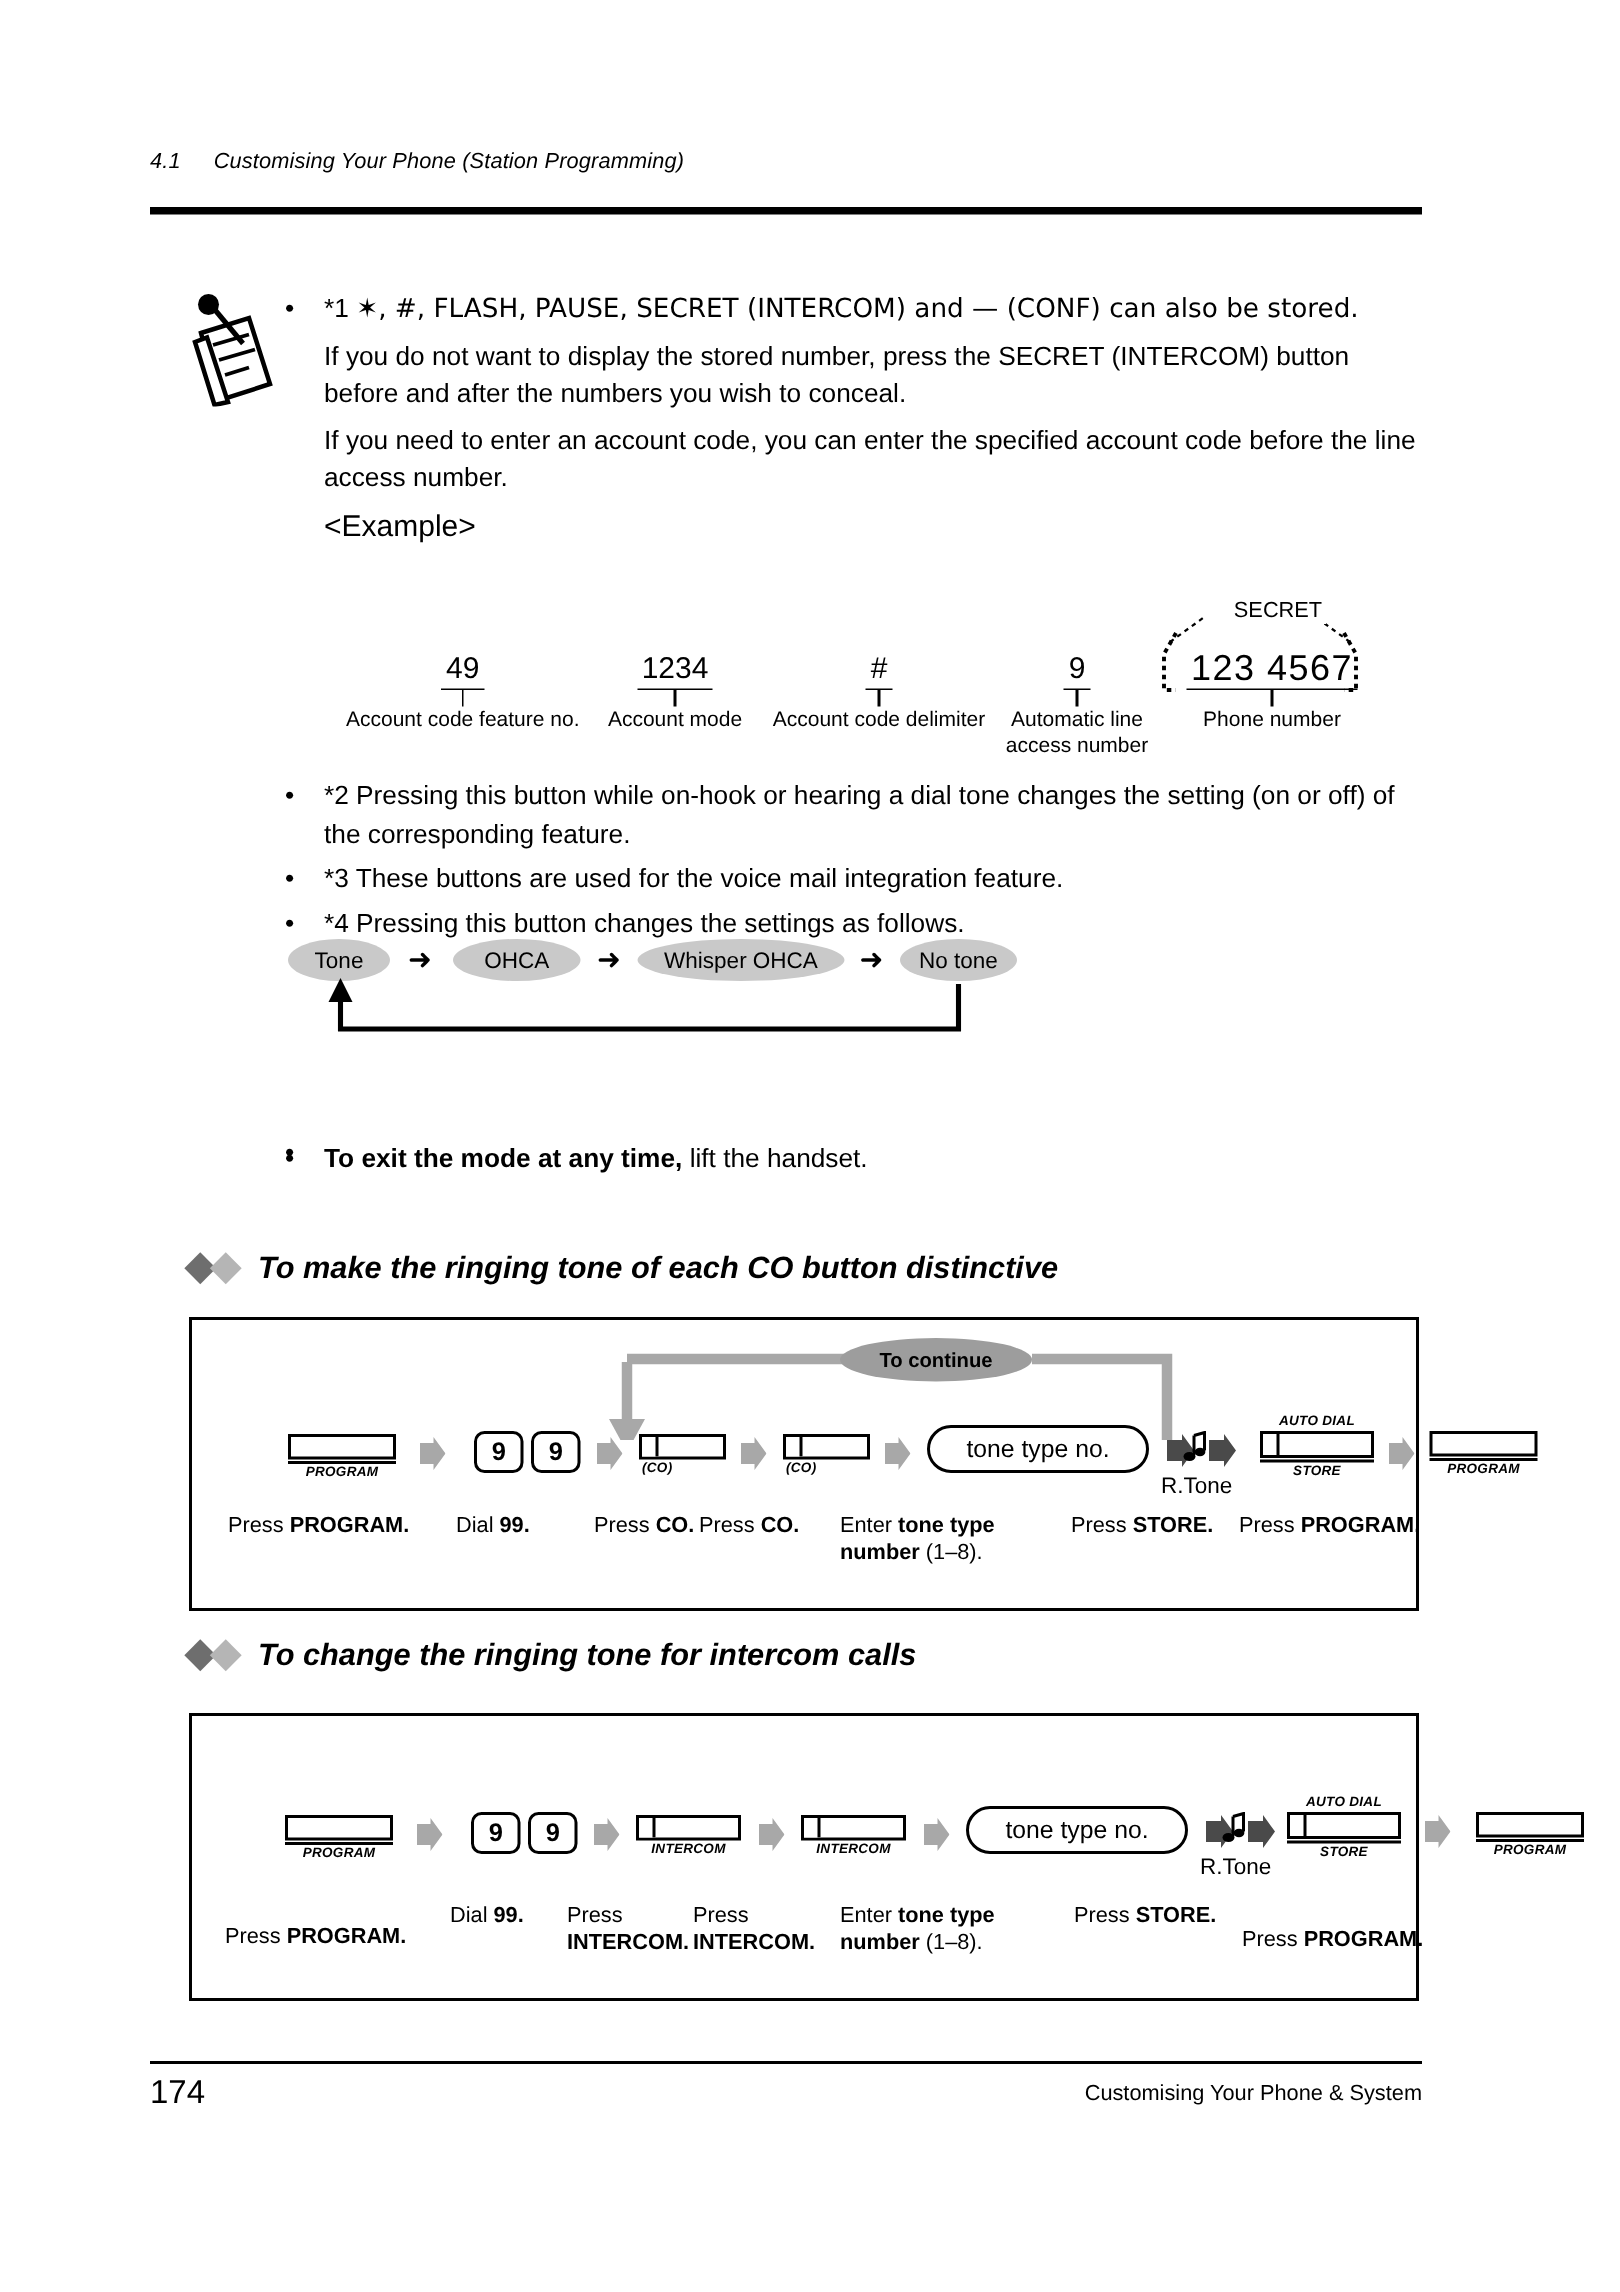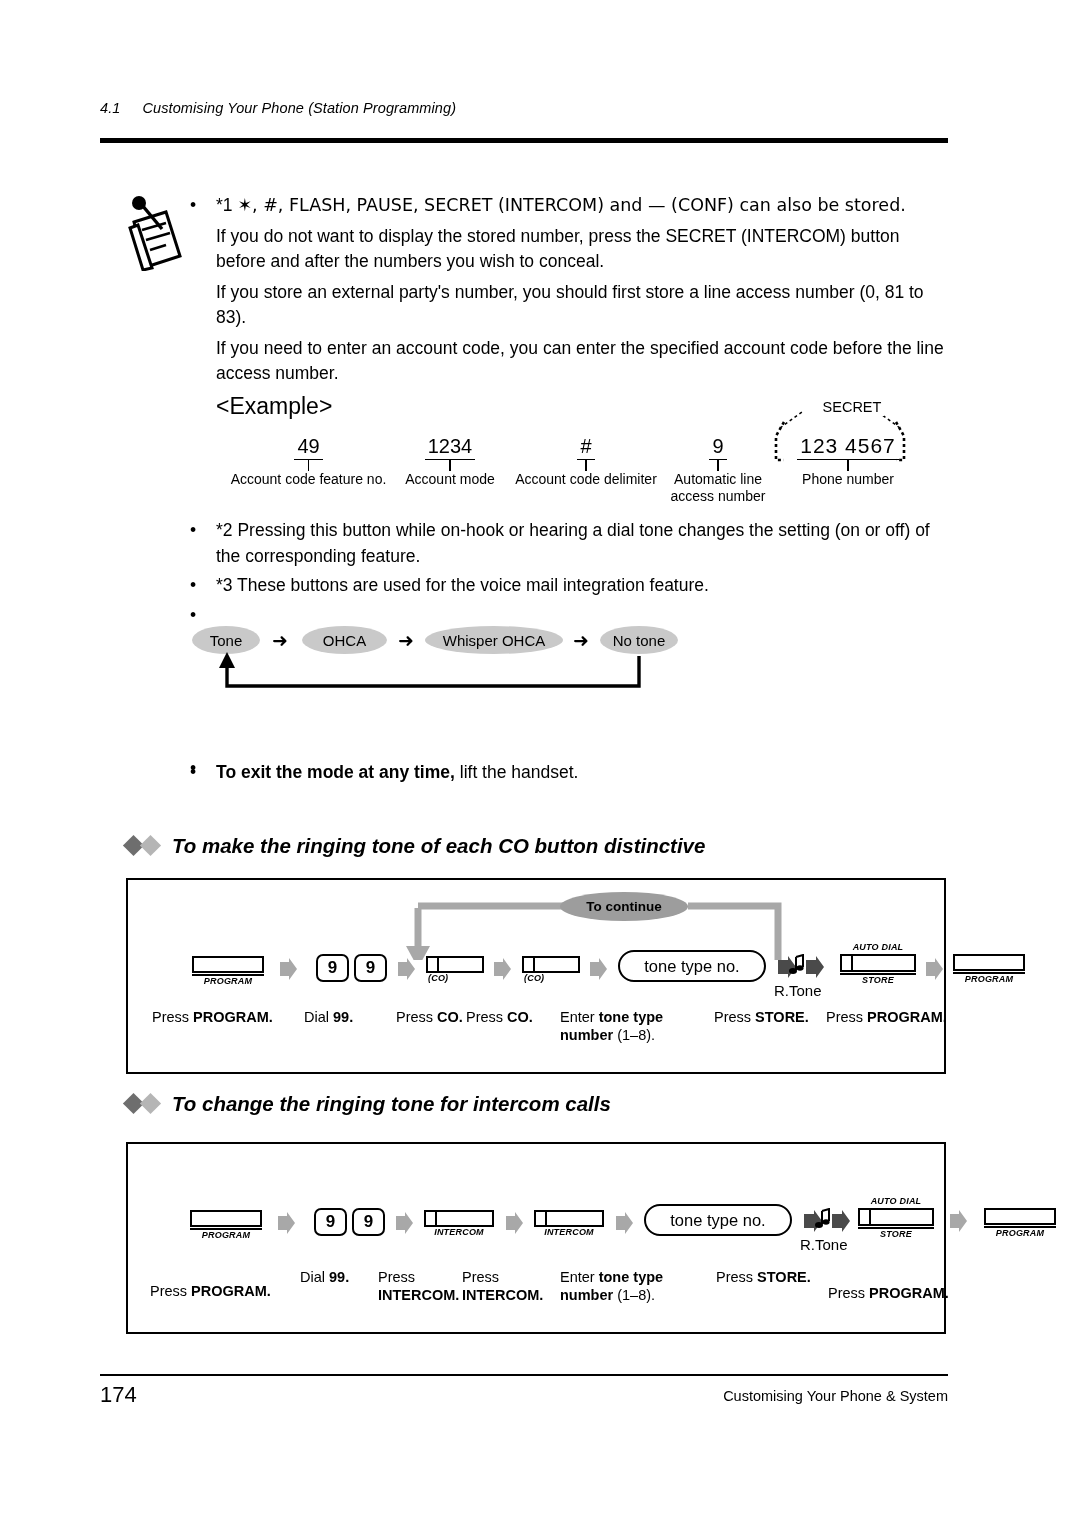--- a/index.html
+++ b/index.html
@@ -67,21 +67,21 @@
     font-size: 17.5px;
     line-height: 25.5px;
   }
   .sub-para {
     font-size: 17.5px;
     line-height: 25.5px;
     padding-left: 31px;
     margin-top: 5px;
   }
   .example-label {
-    font-size: 23px;
+    font-size: 20px;
     line-height: 25.5px;
     padding-left: 31px;
     margin-top: 7px;
   }
   .sym { font-family: "DejaVu Sans", sans-serif; }
 
   
   .example-diagram {
     position: absolute;
     left: 216px;
@@ -331,21 +331,20 @@
   </svg>
 </div>
 
 <div class="notes">
   <div class="bullet-row">
     <span class="dot">•</span>
     <span>*1</span>
     <span class="sym">✶, #, FLASH, PAUSE, SECRET (INTERCOM) and — (CONF) can also be stored.</span>
   </div>
   <div class="sub-para">If you do not want to display the stored number, press the SECRET (INTERCOM) button before and after the numbers you wish to conceal.</div>
-  <div class="sub-para">If you store an external party's number, you should first store a line access number (0, 81 to 83).</div>
   <div class="sub-para">If you need to enter an account code, you can enter the specified account code before the line access number.</div>
   <div class="example-label">&lt;Example&gt;</div>
 </div>
 
 <div class="example-diagram">
 
   <div class="ex-col" style="left:0px; top:10px; width:185px;">
     <div><span class="ex-value">49</span></div>
     <div class="ex-stem"></div>
     <div class="ex-caption">Account code feature no.</div>
@@ -363,21 +362,21 @@
     <div class="ex-caption">Account code delimiter</div>
   </div>
 
   <div class="ex-col" style="left:452px; top:10px; width:100px;">
     <div><span class="ex-value">9</span></div>
     <div class="ex-stem"></div>
     <div class="ex-caption wrap">Automatic line access number</div>
   </div>
 
   <div class="ex-col" style="left:552px; top:10px; width:160px;">
-    <div><span class="ex-value" style="font-size:21px; letter-spacing:1px;">123  4567</span></div>
+    <div><span class="ex-value" style="font-size:24px; letter-spacing:1px;">123  4567</span></div>
     <div class="ex-stem"></div>
     <div class="ex-caption">Phone number</div>
   </div>
 
   <svg style="position:absolute; left:546px; top:-22px; width:180px; height:62px;">
     <path d="M22 20 L14 34 L14 58 L22 58" fill="none" stroke="#000" stroke-width="2.6" stroke-dasharray="3,3"></path>
     <path d="M134 20 L142 34 L142 58 L134 58" fill="none" stroke="#000" stroke-width="2.6" stroke-dasharray="3,3"></path>
     <path d="M18 26 L40 10" fill="none" stroke="#000" stroke-width="1.5" stroke-dasharray="3,3"></path>
     <path d="M138 26 L116 10" fill="none" stroke="#000" stroke-width="1.5" stroke-dasharray="3,3"></path>
   </svg>
@@ -390,20 +389,21 @@
   <div class="bullet-row">
     <span class="dot">•</span>
     <span>*2 Pressing this button while on-hook or hearing a dial tone changes the setting (on or off) of the corresponding feature.</span>
   </div>
   <div class="bullet-row" style="margin-top:4px;">
     <span class="dot">•</span>
     <span>*3 These buttons are used for the voice mail integration feature.</span>
   </div>
   <div class="bullet-row" style="margin-top:4px;">
     <span class="dot">•</span>
+    <span>*4 Pressing this button changes the settings as follows.</span>
   </div>
 </div>
 
 <div class="tone-flow">
   <div class="oval" style="left:0px; top:0px; width:68px; height:28px;">
     <span>Tone</span>
   </div>
   <div class="flow-arrow" style="left:80px; top:5px;">➜</div>
   <div class="oval" style="left:110px; top:0px; width:85px; height:28px;">
     <span>OHCA</span>

